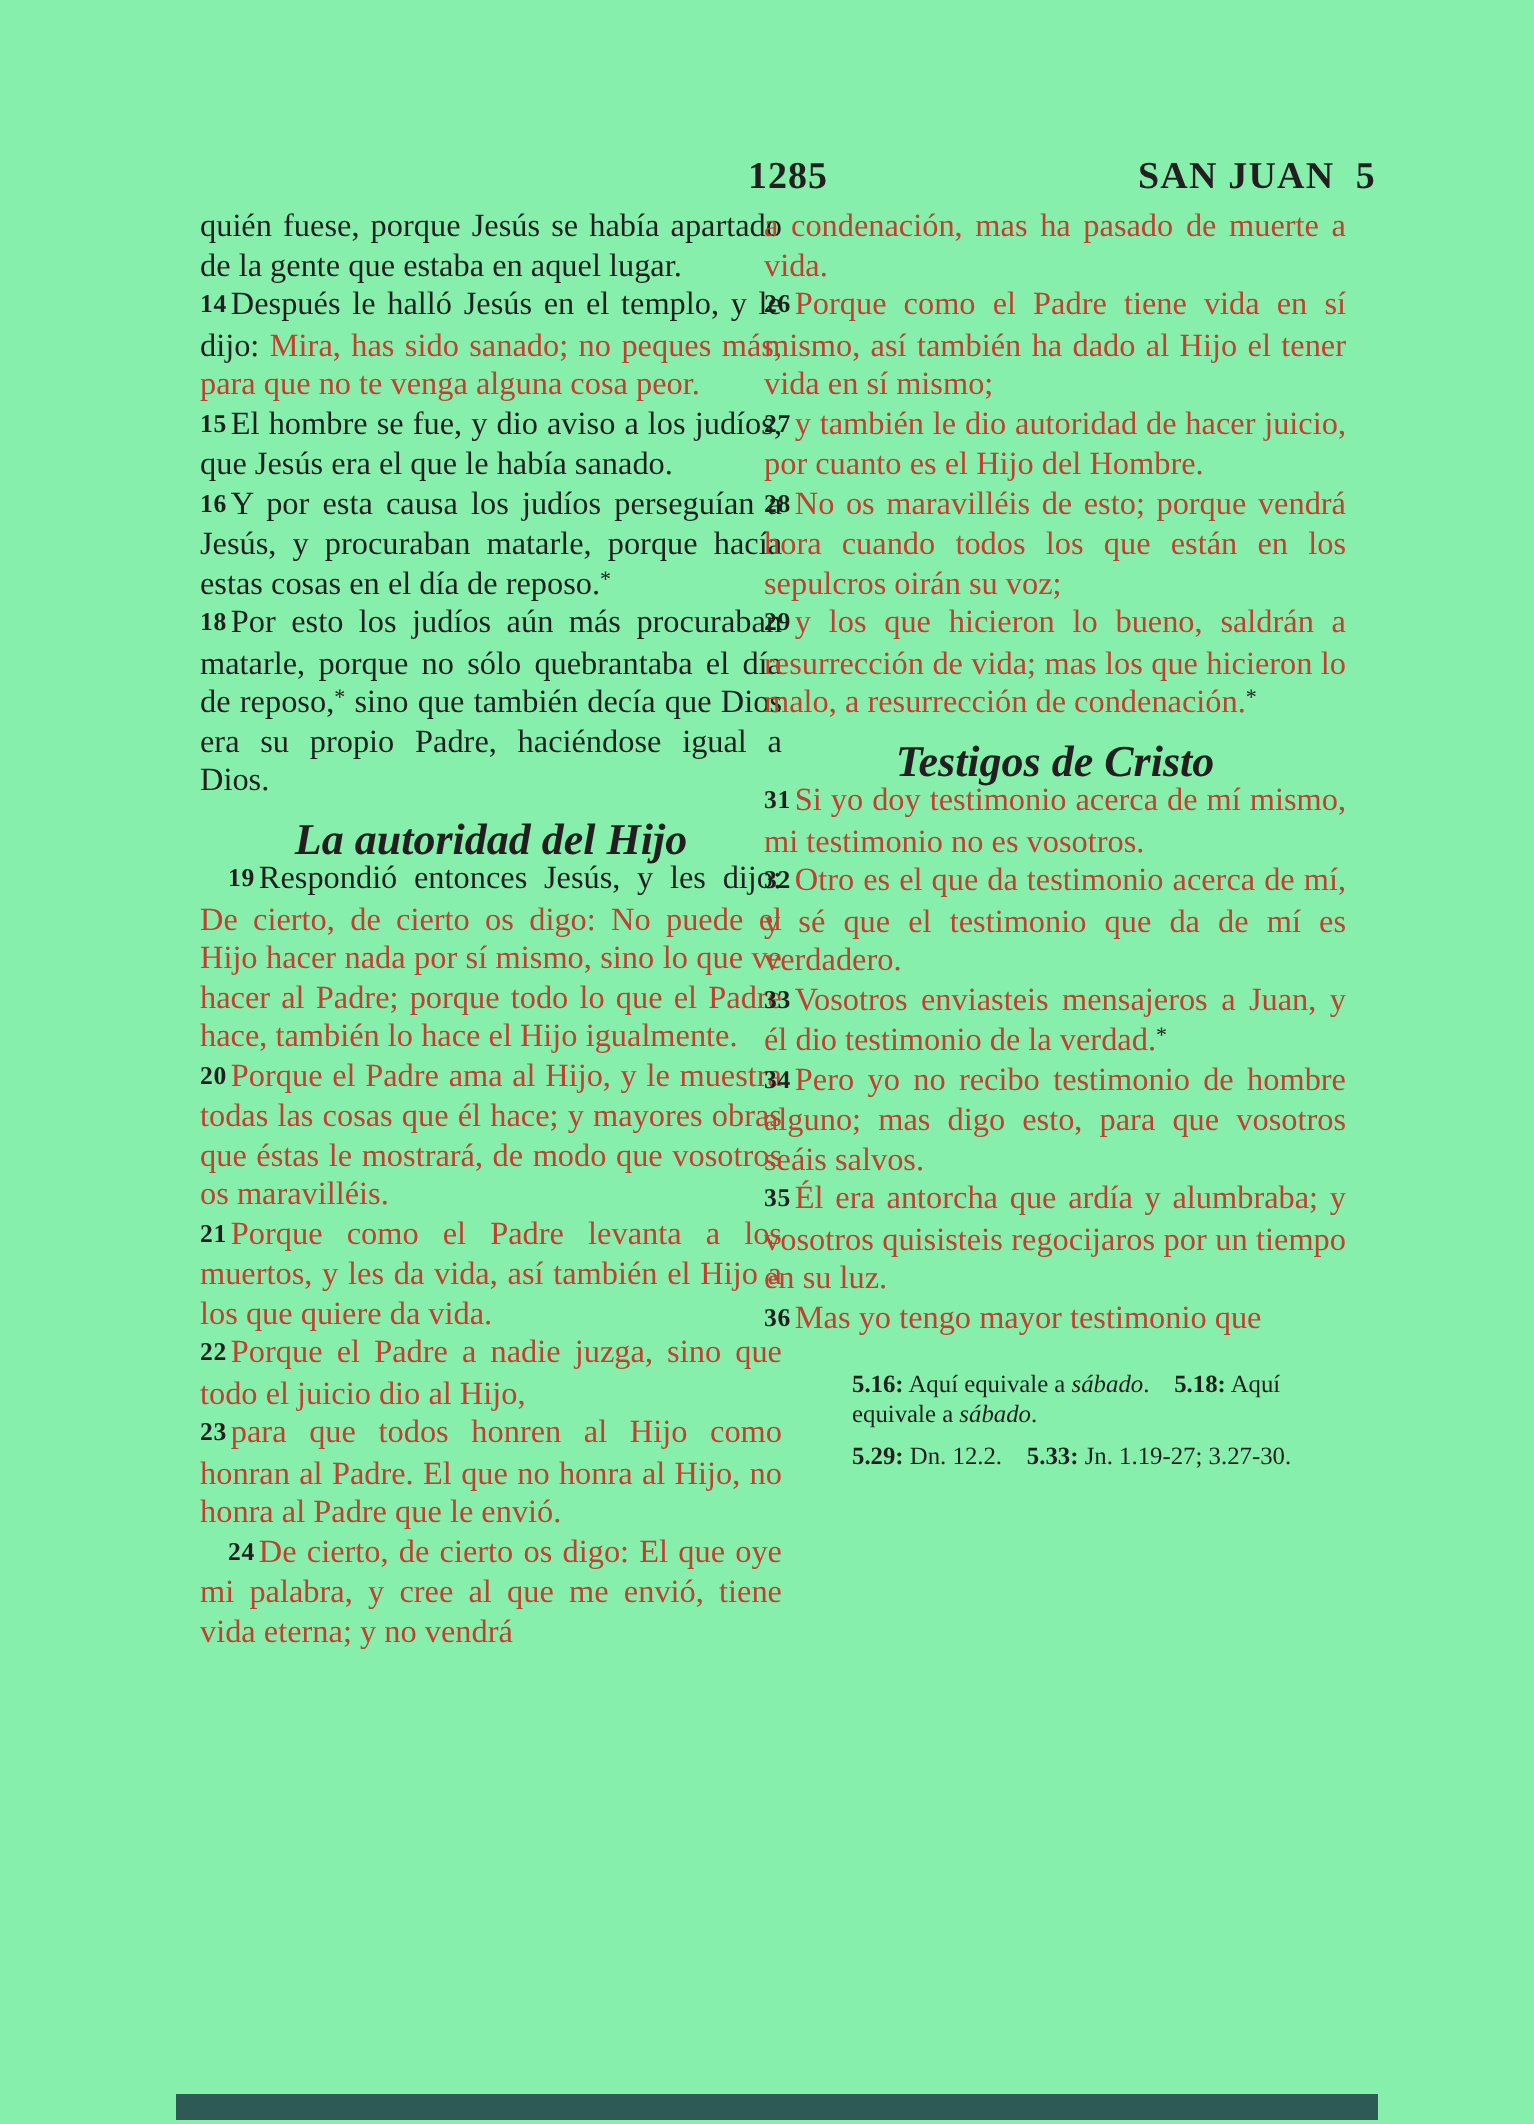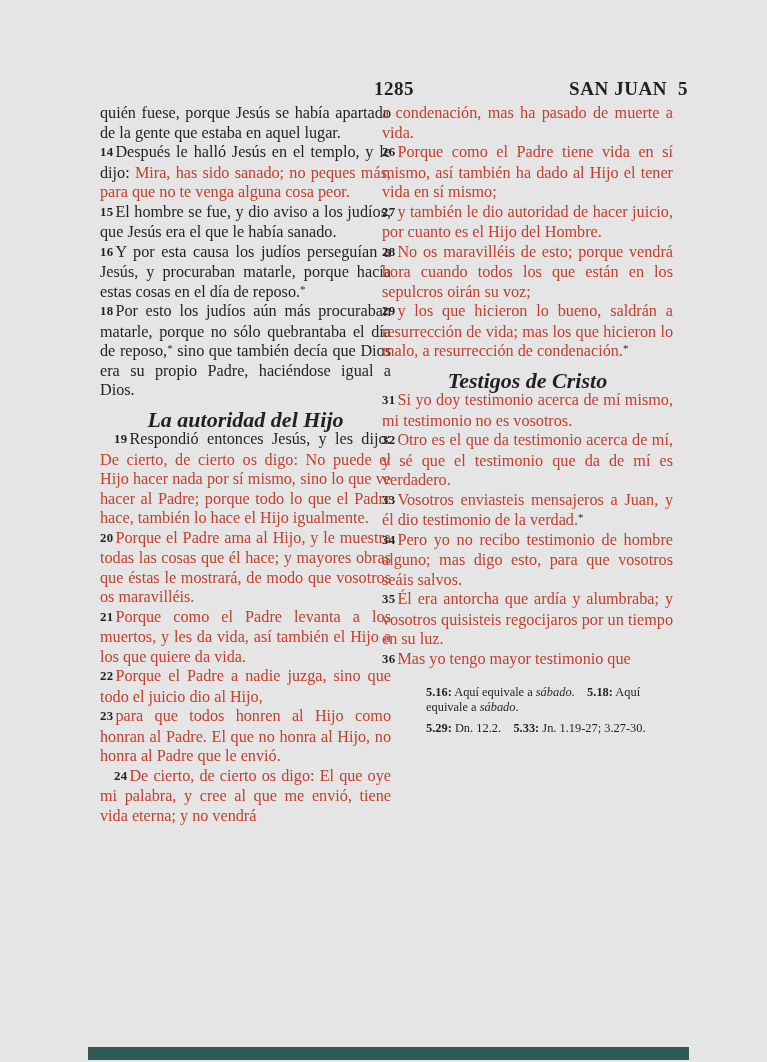--- a/index.html
+++ b/index.html
@@ -1,17 +1,17 @@
 <!DOCTYPE html>
 <html><head>
 <meta charset="utf-8">
 <style>
   html,body { margin:0; padding:0; background:#ffffff; }
   .page {
-    position:relative; width:767px; height:1062px; background:#e5e5e5;
+    position:relative; width:767px; height:1062px; background:#86efac;
     font-family:"Liberation Serif", serif; overflow:hidden;
     --ink:#231f20; --red:#c2402f; --bar:#2e5a56;
   }
   .page-header {
     position:absolute; left:100px; top:78px; width:588px; height:24px;
     font-weight:bold; font-size:19px; color:var(--ink);
   }
   .page-number { position:absolute; left:50%; transform:translateX(-50%); letter-spacing:0.5px; }
   .book-title  { position:absolute; right:0; letter-spacing:0.6px; white-space:pre; }
 

